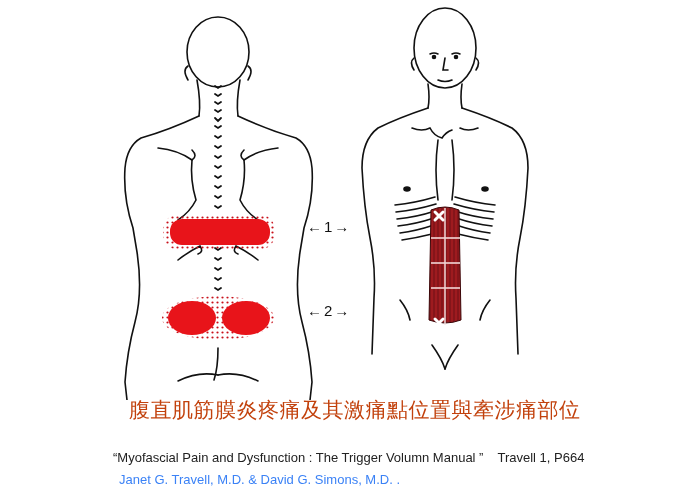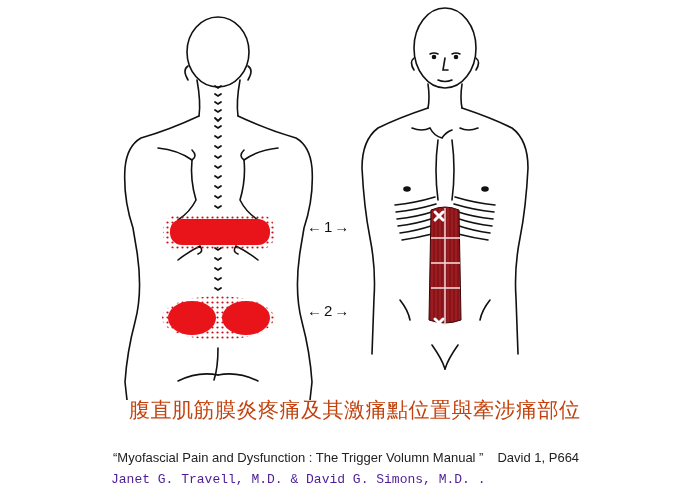--- a/index.html
+++ b/index.html
@@ -2,21 +2,21 @@
 <html><head>
 <meta charset="utf-8">
 <style>
   html, body { margin: 0; padding: 0; background: #ffffff; }
   body { width: 674px; height: 500px; position: relative; overflow: hidden; font-family: "DejaVu Sans", sans-serif; }
   .figure-svg { position: absolute; left: 0; top: 0; width: 674px; height: 400px; }
   .arrow-label { position: absolute; font-family: "Liberation Sans", sans-serif; font-size: 15px; color: #111; display: flex; align-items: center; gap: 2px; }
   .arrow-label .arr { font-size: 15px; font-weight: bold; }
   .title-zh { position: absolute; left: 115px; top: 396px; font-size: 21px; color: #c2410c; letter-spacing: 0.5px; font-family: "DejaVu Sans", sans-serif; white-space: nowrap; margin-left: 14px; }
   .citation { position: absolute; left: 113px; top: 450px; font-family: "Liberation Sans", sans-serif; font-size: 13px; color: #222; white-space: nowrap; }
-  .authors { position: absolute; left: 111px; top: 472px; font-family: Liberation Mono, monospace; font-size: 13px; color: #4c1d95; white-space: nowrap; }
+  .authors { position: absolute; left: 119px; top: 472px; font-family: Liberation Sans, sans-serif; font-size: 13px; color: #3b82f6; white-space: nowrap; }
   .citation .vol { margin-left: 14px; }
 </style>
 </head>
 <body>
 
 <svg class="figure-svg" viewBox="0 0 674 400" xmlns="http://www.w3.org/2000/svg">
   <defs>
     <pattern id="stipple" width="5" height="5" patternUnits="userSpaceOnUse">
       <circle cx="2.5" cy="2.5" r="1.1" fill="#c8101a"></circle>
     </pattern>
@@ -152,15 +152,15 @@
   <span class="arr">→</span>
 </div>
 <div class="arrow-label" style="left:307px; top:302px;">
   <span class="arr">←</span>
   <span>2</span>
   <span class="arr">→</span>
 </div>
 
 <div class="title-zh">腹直肌筋膜炎疼痛及其激痛點位置與牽涉痛部位</div>
 <div class="citation">
-  <span>“Myofascial Pain and Dysfunction : The Trigger Volumn Manual ”</span><span class="vol">David 1, P664</span>
+  <span>“Myofascial Pain and Dysfunction : The Trigger Volumn Manual ”</span><span class="vol">Travell 1, P664</span>
 </div>
 <div class="authors">Janet G. Travell, M.D. &amp; David G. Simons, M.D. .</div>
 
 </body></html>

